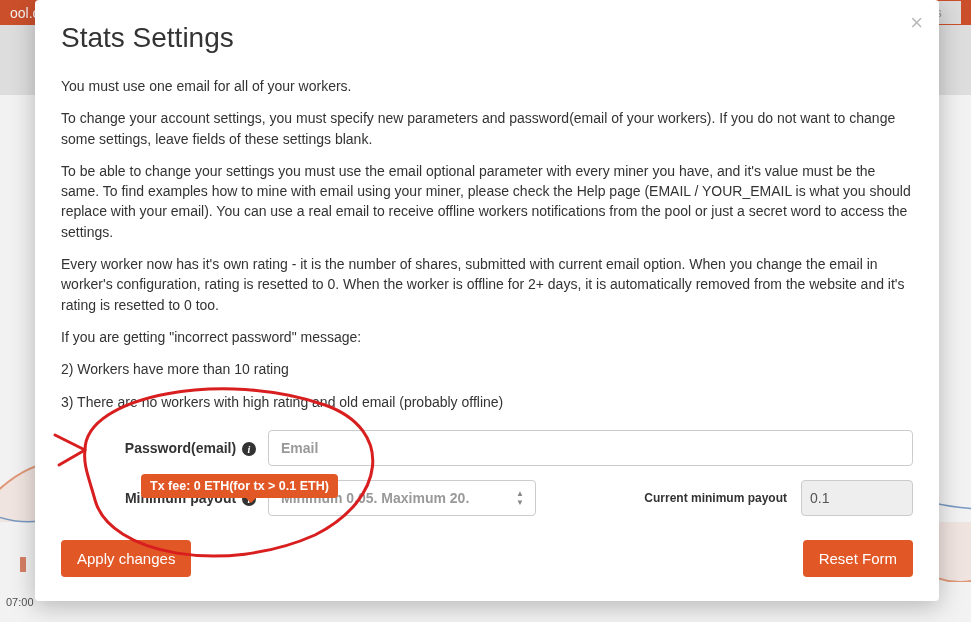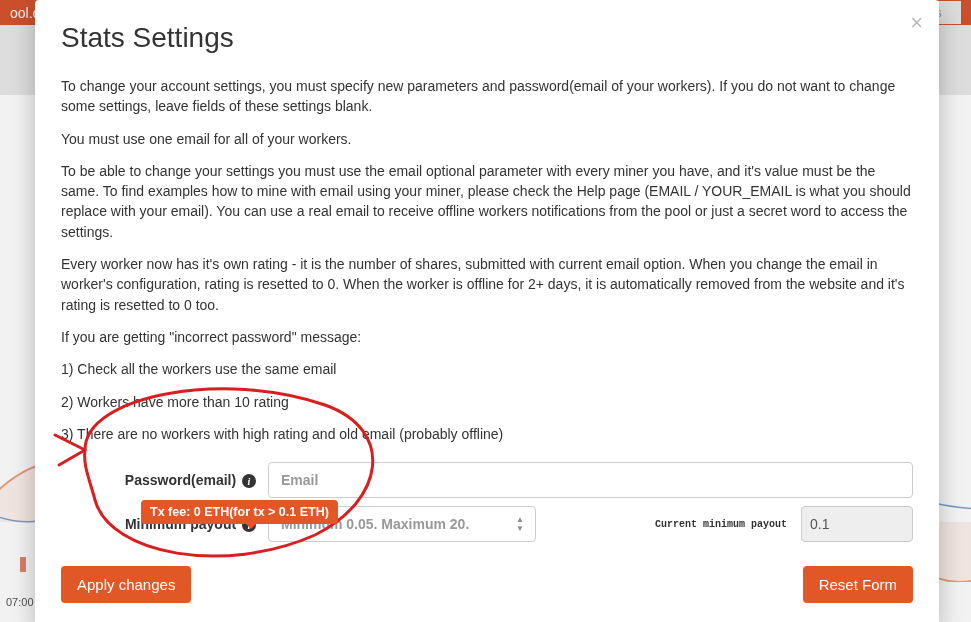--- a/index.html
+++ b/index.html
@@ -101,21 +101,21 @@
     }
     .modal p {
       color: #333;
       font-size: 14px;
       line-height: 1.45;
       margin-bottom: 12px;
     }
     .form-row {
       display: flex;
       align-items: center;
-      margin-top: 8px;
+      margin-top: 14px;
       gap: 12px;
       position: relative;
     }
     .form-row.first-row { margin-top: 18px; gap: 12px; }
     .lbl {
       width: 195px;
       text-align: right;
       font-weight: 700;
       color: #333;
       font-size: 14px;
@@ -156,23 +156,22 @@
       display: flex;
       flex-direction: column;
       justify-content: center;
       color: #888;
       font-size: 8px;
       line-height: 9px;
     }
     .cur-lbl {
       font-weight: 700;
       color: #333;
-      font-size: 10px;
+      font-size: 12px;
       text-align: center;
-      font-family: Liberation Mono, monospace;
     }
     .readonly-val {
       width: 112px;
       height: 36px;
       background: #eee;
       border: 1px solid #ccc;
       border-radius: 4px;
       padding: 6px 8px;
       font-size: 14px;
       color: #555;
@@ -254,26 +253,25 @@
     <rect x="50" y="195" width="6" height="15" fill="#d6542e"></rect>
   </svg>
   <div class="time-label">07:00</div>
 </div>
 
 <div class="modal-backdrop"></div>
 
 <div class="modal">
   <button class="close">×</button>
   <h1>Stats Settings</h1>
+  <p>You must use one email for all of your workers.</p>
   <p>To change your account settings, you must specify new parameters and password(email of your workers). If you do not want to change some settings, leave fields of these settings blank.</p>
-  <p>You must use one email for all of your workers.</p>
   <p>To be able to change your settings you must use the email optional parameter with every miner you have, and it's value must be the same. To find examples how to mine with email using your miner, please check the Help page (EMAIL / YOUR_EMAIL is what you should replace with your email). You can use a real email to receive offline workers notifications from the pool or just a secret word to access the settings.</p>
   <p>Every worker now has it's own rating - it is the number of shares, submitted with current email option. When you change the email in worker's configuration, rating is resetted to 0. When the worker is offline for 2+ days, it is automatically removed from the website and it's rating is resetted to 0 too.</p>
   <p>If you are getting "incorrect password" message:</p>
-  <p>1) Check all the workers use the same email</p>
   <p>2) Workers have more than 10 rating</p>
   <p>3) There are no workers with high rating and old email (probably offline)</p>
 
   <div class="form-row first-row">
     <div class="lbl"><span>Password(email)</span> <span class="info-icon">i</span></div>
     <input class="text-input wide" placeholder="Email" style="">
   </div>
 
   <div class="form-row">
     <div class="tooltip">Tx fee: 0 ETH(for tx &gt; 0.1 ETH)</div>

